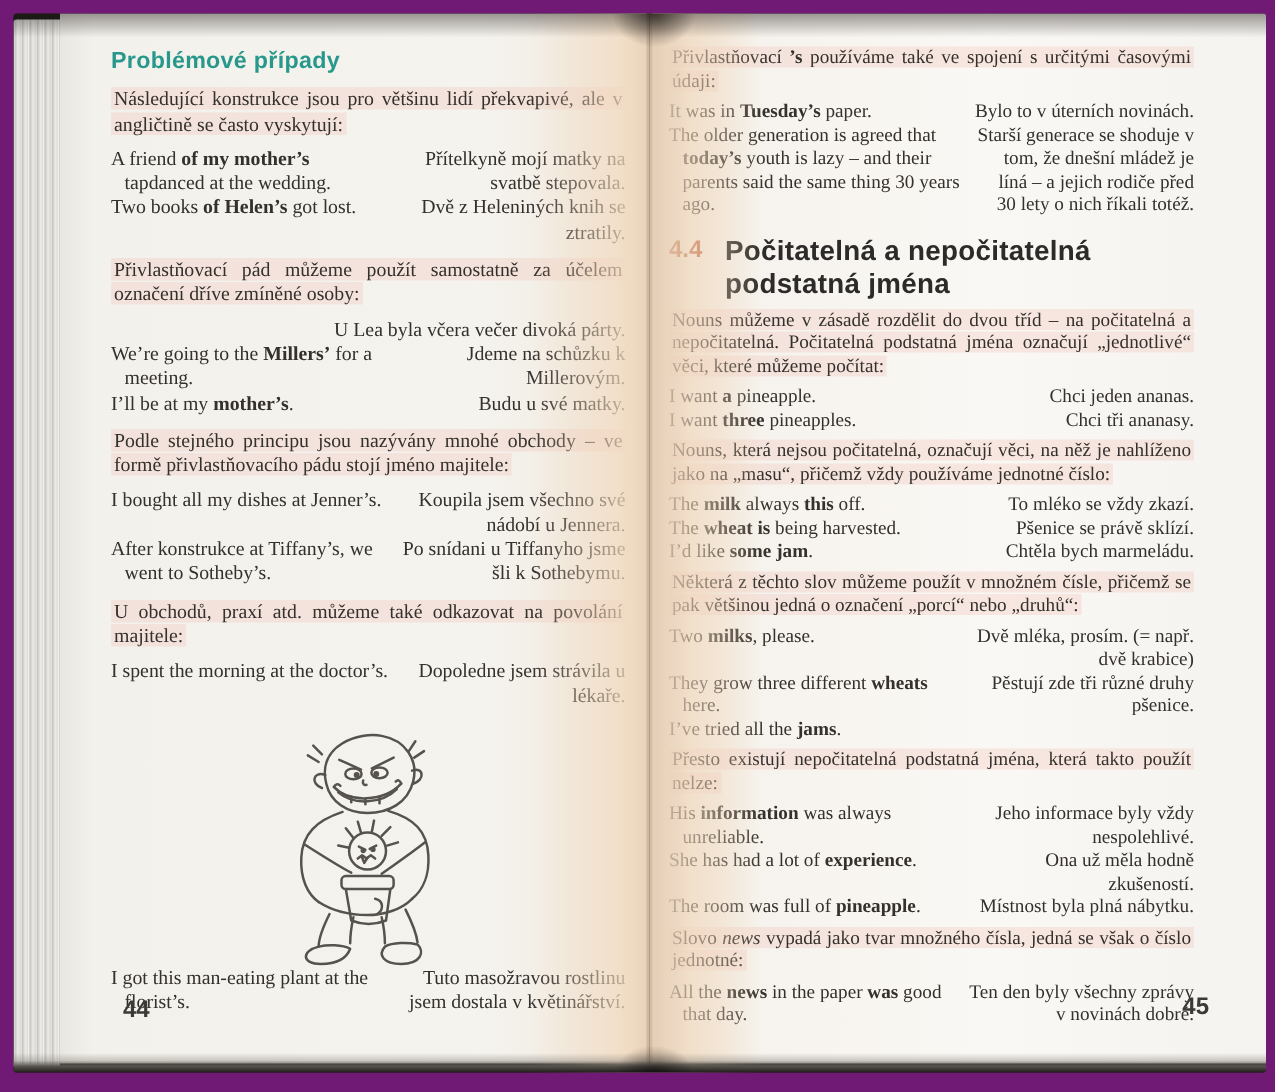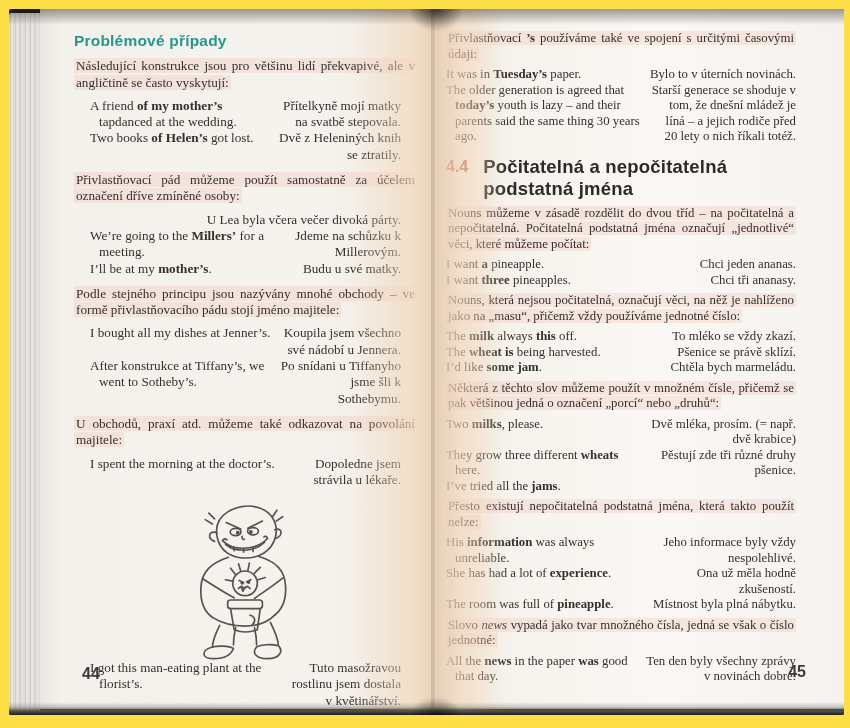--- a/index.html
+++ b/index.html
@@ -1,16 +1,16 @@
 <!DOCTYPE html>
 <html><head>
 <meta charset="utf-8">
 <style>
   html,body{margin:0;padding:0;background:#000;}
-  .photo{position:relative;width:850px;height:728px;background:#fde047;overflow:hidden;
+  .photo{position:relative;width:850px;height:728px;background:#701a75;overflow:hidden;
          font-family:"Liberation Serif",serif;}
   .book{position:absolute;left:9px;top:9px;width:835px;height:706px;background:#151310;
         border-radius:2px;overflow:hidden;}
   
   .fan-left{position:absolute;left:0;top:4px;bottom:3px;width:31px;
     background:repeating-linear-gradient(90deg,#f1f0ec 0px,#c7c6c1 1px,#ecebe7 3px,#d8d7d2 5px);
     border-radius:2px 0 0 2px;}
   .page{position:absolute;top:0;bottom:6px;overflow:hidden;}
   .page-left{left:31px;width:391px;
     background:linear-gradient(90deg,#e9e7e1 0,#f3f1ec 22px,#f5f3ee 280px,#efe9df 100%);}
@@ -35,21 +35,21 @@
     background:linear-gradient(270deg,rgba(243,221,197,0) 0%,rgba(242,216,188,.5) 50%,rgba(242,216,189,.88) 100%);}
   .content{position:absolute;color:#34302c;z-index:1;}
   .page-left .content{left:34px;right:14px;top:24px;font-size:13.2px;line-height:16.3px;}
   .page-right .content{left:11px;right:48px;top:22px;font-size:12.8px;line-height:15.5px;}
   .lp-heading{font-family:"Liberation Sans",sans-serif;font-weight:bold;font-size:15.5px;
     color:#27988b;margin:0 0 9px 0;letter-spacing:.2px;}
   .rule{text-align:justify;margin:9px 0 6px;}
   .page-right .rule{margin:5px 0 4px;}
   .rule-hl{background:rgba(243,203,193,.38);box-decoration-break:clone;-webkit-box-decoration-break:clone;
     padding:0 2px;}
-  .examples{margin:7px 16px;}
+  .examples{margin:7px 0;}
   .page-right .examples{margin:5px 0;}
   .content > :first-child{margin-top:0;}
   .ex-row{display:flex;}
   .ex-en{width:176px;flex-shrink:0;padding-left:9px;text-indent:-9px;}
   .page-right .ex-en{width:186px;}
   .ex-cz{flex:1;padding-left:9px;text-indent:-9px;text-align:right;}
   .section{display:flex;gap:15px;margin:11px 0 6px;font-family:"Liberation Sans",sans-serif;}
   .section-num{color:#b65a38;font-weight:bold;font-size:16px;padding-top:3px;flex-shrink:0;}
   .section-title{font-weight:bold;font-size:18.5px;line-height:22px;color:#2d2b29;margin:0;
     letter-spacing:.2px;}
@@ -187,21 +187,21 @@
     <div class="page page-right">
       <div class="content">
           <p class="rule"><span class="rule-hl">Přivlastňovací <b>’s</b> používáme také ve spojení s určitými časovými údaji:</span></p>
           <div class="examples">
             <div class="ex-row">
               <div class="ex-en">It was in <b>Tuesday’s</b> paper.</div>
               <div class="ex-cz">Bylo to v úterních novinách.</div>
             </div>
             <div class="ex-row">
               <div class="ex-en">The older generation is agreed that <b>today’s</b> youth is lazy – and their parents said the same thing 30 years ago.</div>
-              <div class="ex-cz">Starší generace se shoduje v tom, že dnešní mládež je líná – a jejich rodiče před 20 lety o nich říkali totéž.</div>
+              <div class="ex-cz">Starší generace se shoduje v tom, že dnešní mládež je líná – a jejich rodiče před 30 lety o nich říkali totéž.</div>
             </div>
           </div>
           <div class="section">
             <span class="section-num">4.4</span>
             <h2 class="section-title">Počitatelná a nepočitatelná podstatná jména</h2>
           </div>
           <p class="rule"><span class="rule-hl">Nouns můžeme v zásadě rozdělit do dvou tříd – na počitatelná a nepočitatelná. Počitatelná podstatná jména označují „jednotlivé“ věci, které můžeme počítat:</span></p>
           <div class="examples">
             <div class="ex-row">
               <div class="ex-en">I want <b>a</b> pineapple.</div>

